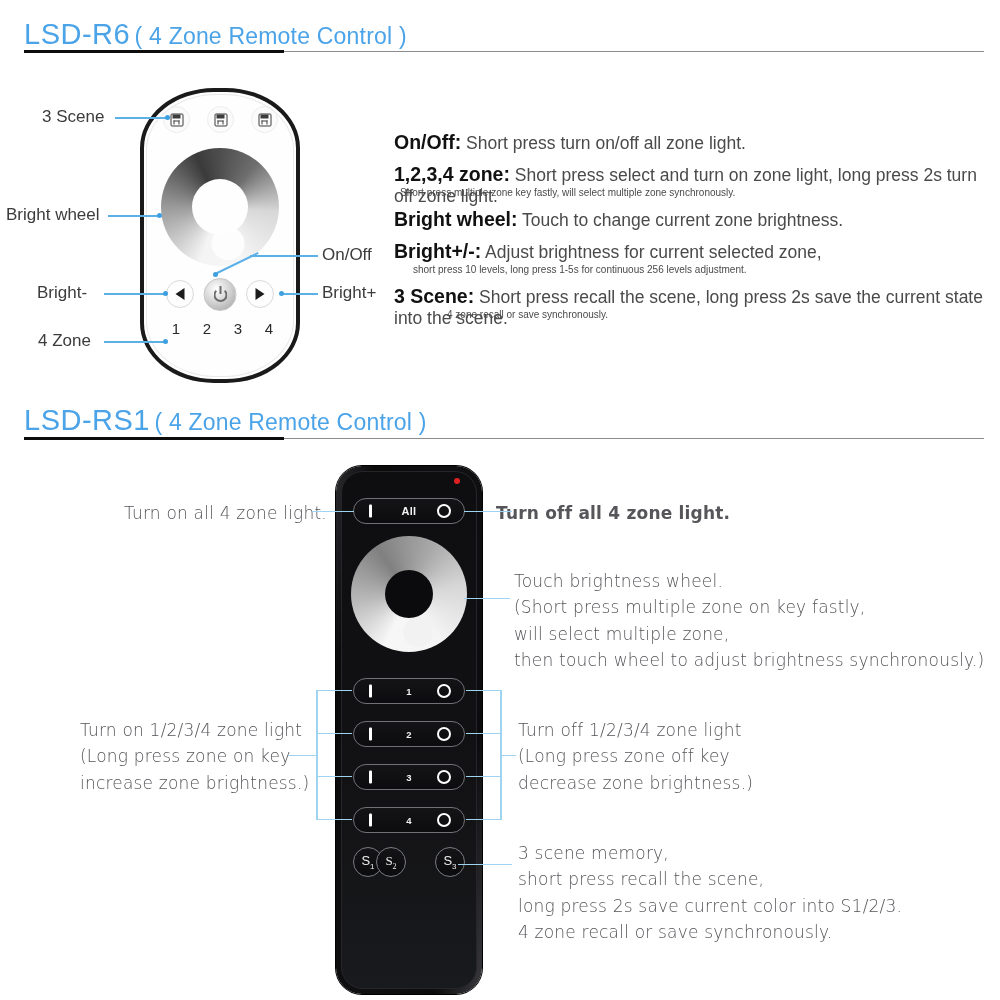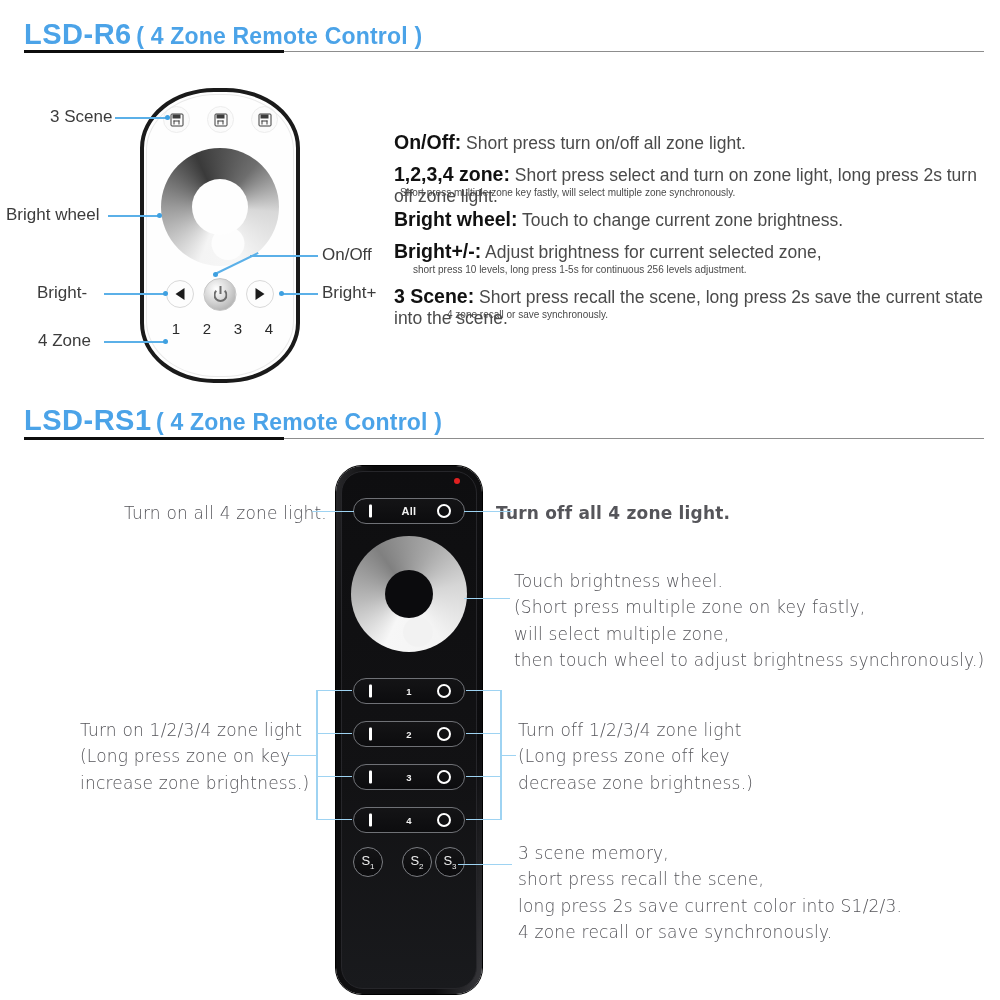--- a/index.html
+++ b/index.html
@@ -5,21 +5,21 @@
   * { box-sizing: border-box; margin: 0; padding: 0; }
   html, body {
     width: 1000px; height: 1000px;
     background: #ffffff;
     font-family: "Liberation Sans", sans-serif;
     overflow: hidden;
   }
   #page { position: relative; width: 1000px; height: 1000px; }
 
   
-  .sec-head { position: absolute; white-space: nowrap; font-weight: bold; }
+  .sec-head { position: absolute; white-space: nowrap; }
   .sec-head .model {
     font-size: 29px; color: #4BA3E8; letter-spacing: .5px;
     font-family: "Liberation Sans", sans-serif;
   }
   .sec-head .sub {
     font-size: 23px; color: #4BA3E8; letter-spacing: .2px;
   }
   .rule-dark  { position: absolute; height: 3px; background: #0d0d0d; }
   .rule-light { position: absolute; height: 1px; background: #8d8d8d; }
 
@@ -228,21 +228,21 @@
     <div class="r6-btn" style="right:22px;">
       <span class="tri right"></span>
     </div>
 
     <div class="r6-num" style="left:22px;">1</div>
     <div class="r6-num" style="left:53px;">2</div>
     <div class="r6-num" style="left:84px;">3</div>
     <div class="r6-num" style="left:115px;">4</div>
   </div>
 
-  <div class="lbl" style="left:42px; top:107px;margin-left:8px;">3 Scene</div>
+  <div class="lbl" style="left:42px; top:107px;">3 Scene</div>
   <div class="ln-h" style="left:115px; top:117px; width:53px;"></div>
   <div class="dot" style="left:165px; top:115px;"></div>
 
   <div class="lbl" style="left:6px; top:205px;">Bright wheel</div>
   <div class="ln-h" style="left:108px; top:215px; width:52px;"></div>
   <div class="dot" style="left:157px; top:213px;"></div>
 
   <div class="lbl" style="left:37px; top:283px;">Bright-</div>
   <div class="ln-h" style="left:104px; top:293px; width:62px;"></div>
   <div class="dot" style="left:163px; top:291px;"></div>
@@ -327,21 +327,21 @@
     </div>
     <div class="pill" style="top:341px;">
       <span class="on"></span>
       <span class="mid small">4</span>
       <span class="off"></span>
     </div>
 
     <div class="s-btn" style="left:17px;">
       <span>S<sub>1</sub></span>
     </div>
-    <div class="s-btn" style="left:66px;">
+    <div class="s-btn" style="left:40px;font-family:Liberation Serif, serif;">
       <span>S<sub>2</sub></span>
     </div>
     <div class="s-btn" style="left:99px;">
       <span>S<sub>3</sub></span>
     </div>
   </div>
 
   <div class="lbl-thin" style="left:124px; top:500px;">
     <div>Turn on all 4 zone light.</div>
   </div>

